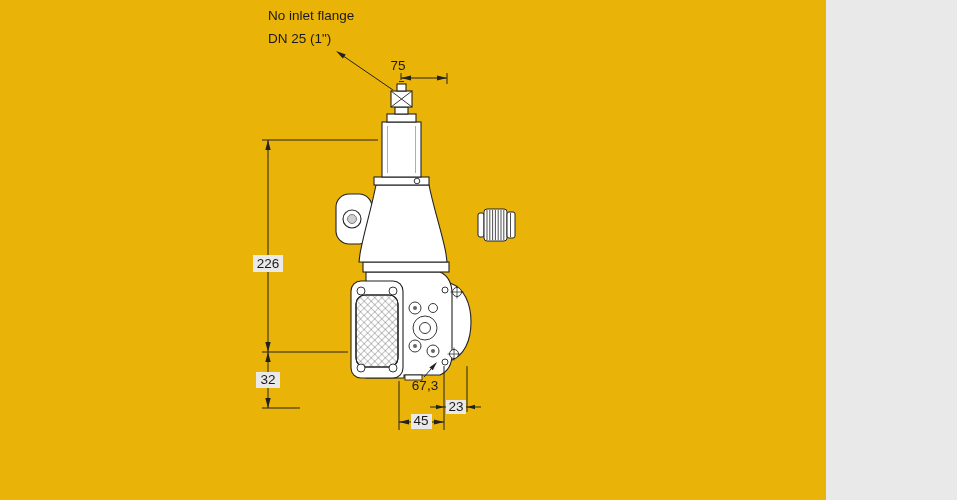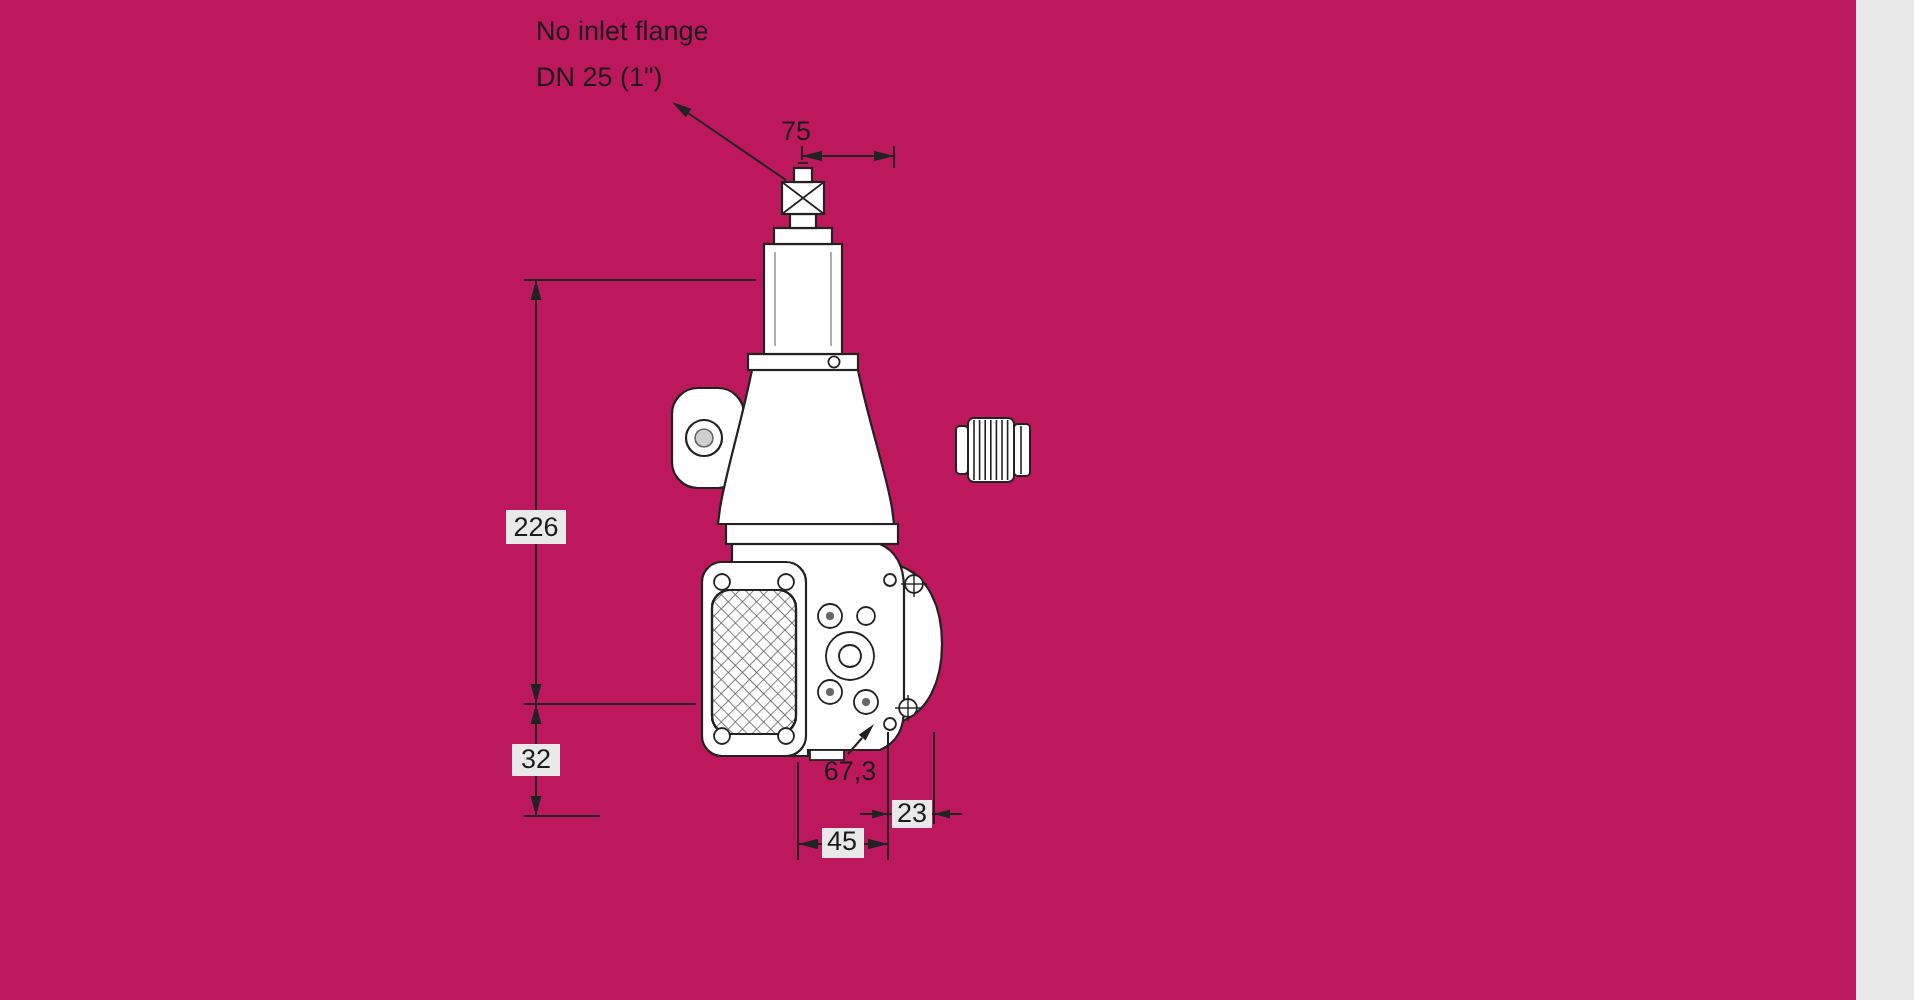--- a/index.html
+++ b/index.html
@@ -1,20 +1,20 @@
 <!DOCTYPE html>
 <html><head>
 <meta charset="utf-8">
 <style>
   html, body { margin: 0; padding: 0; background: #e9e9e9; }
   .stage {
     position: relative;
-    width: 928px;
+    width: 826px;
     height: 500px;
-    background: #be185d;
+    background: #eab308;
     font-family: "Liberation Sans", sans-serif;
     overflow: hidden;
   }
   .stage svg { position: absolute; left: 0; top: 0; }
   text.lbl {
     font-family: "Liberation Sans", sans-serif;
     font-size: 13.5px;
     fill: #1a1a1a;
     stroke: none;
   }

